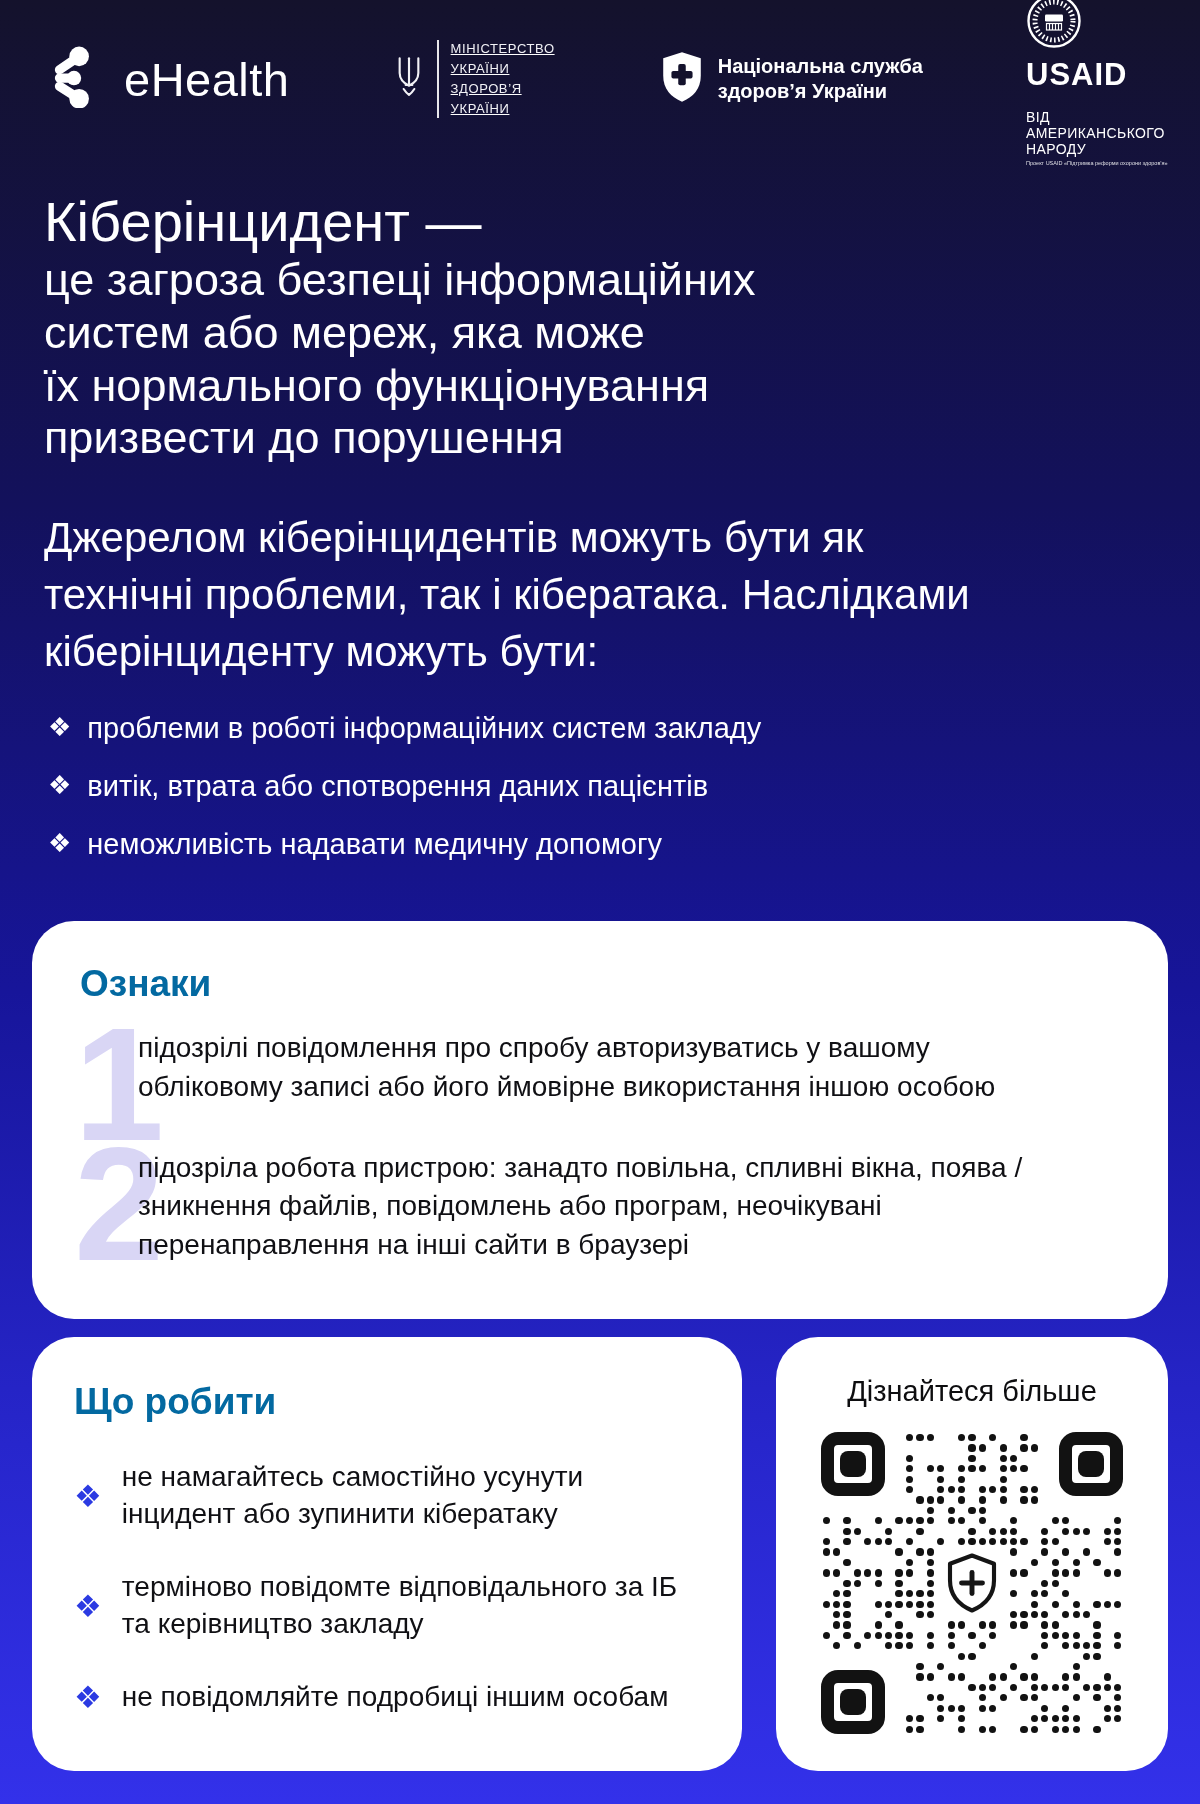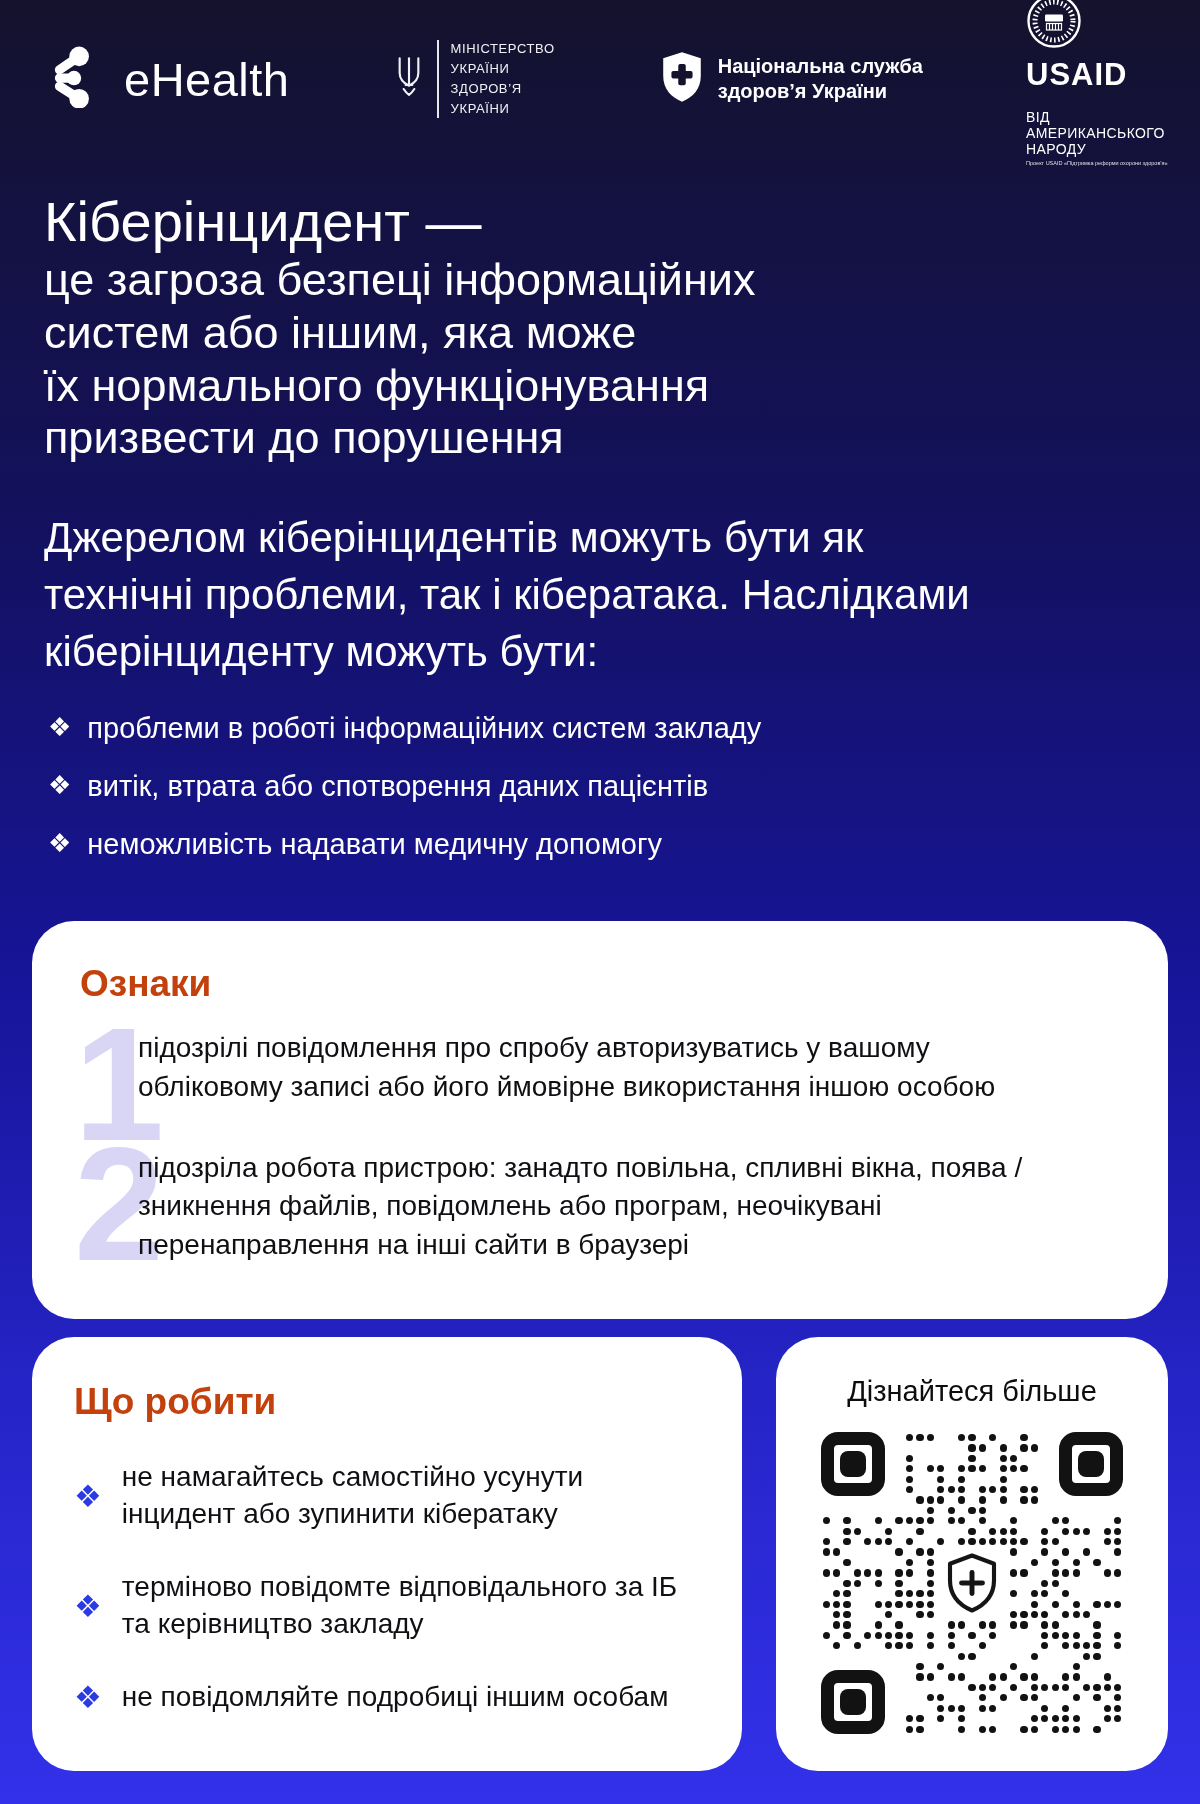--- a/index.html
+++ b/index.html
@@ -8,21 +8,21 @@
     position:relative; width:1200px; height:1804px; overflow:hidden;
     font-family:"Liberation Sans","DejaVu Sans",sans-serif;
     background:linear-gradient(180deg,#14122c 0%,#13115c 28%,#17159a 55%,#2726cc 80%,#3331ea 100%);
     color:#fff;
   }
   
   .header{ display:flex; align-items:center; justify-content:space-between;
            padding:30px 44px 0 44px; height:128px; }
   .ehealth{ display:flex; align-items:center; gap:18px; }
   .ehealth-text{ font-size:47px; font-weight:400; letter-spacing:.5px; color:#fff; }
-  .moh{ display:flex; align-items:center; gap:12px; }
+  .moh{ display:flex; align-items:center; gap:12px;text-decoration:underline; }
   .moh-divider{ width:2px; height:78px; background:#fff; opacity:.9; }
   .moh-lines{ display:flex; flex-direction:column; line-height:1.55; }
   .moh-lines span{ font-size:13px; letter-spacing:.6px; font-weight:500; color:#f2f2f6; }
   .nszu{ display:flex; align-items:center; gap:12px; }
   .nszu-lines{ display:flex; flex-direction:column; line-height:1.25; }
   .nszu-lines span{ font-size:20px; font-weight:700; color:#fff; }
   .usaid{ display:flex; flex-direction:column; align-items:flex-start; width:130px; }
   .usaid-name{ font-size:31px; font-weight:700; letter-spacing:1px; margin-top:4px; }
   .usaid-tag{ font-size:14px; letter-spacing:.4px; margin-top:16px; }
   .usaid-project{ font-size:5.5px; opacity:.85; margin-top:3px; white-space:nowrap; }
@@ -31,21 +31,21 @@
   .title .l1{ font-size:56px; font-weight:500; line-height:1.15; }
   .title .ln{ font-size:45px; font-weight:500; line-height:1.17; }
   .intro{ margin:44px 44px 0 44px; max-width:950px; font-size:42px; line-height:1.36; font-weight:400; }
   .tbullets{ margin:30px 44px 0 48px; }
   .tbullet{ display:flex; align-items:flex-start; gap:16px; margin-top:20px; }
   .tbullet .dia{ font-size:26px; line-height:1.35; color:#fff; }
   .tbullet .txt{ font-size:29px; line-height:1.3; }
   
   .card{ background:#fff; border-radius:42px; color:#101014; }
   .signs{ margin:58px 32px 0 32px; height:398px; padding:42px 48px; }
-  .card-h{ font-size:37px; font-weight:700; color:#c2410c; }
+  .card-h{ font-size:37px; font-weight:700; color:#0369a1; }
   .sign-item{ position:relative; margin-top:24px; padding-left:58px; max-width:980px; }
   .sign-item + .sign-item{ margin-top:42px; }
   .sign-num{ position:absolute; left:-6px; top:-26px; z-index:0;
              font-size:162px; font-weight:700; line-height:1; color:#d9d6f5; }
   .sign-txt{ position:relative; z-index:1; font-size:28px; line-height:1.38; }
   .bottom-row{ display:flex; gap:34px; margin:18px 32px 0 32px; }
   .actions{ flex:1; height:434px; padding:44px 40px 0 42px; }
   .abullet{ display:flex; align-items:center; gap:20px; margin-top:36px; }
   .abullet .dia{ font-size:31px; color:#2b3ae2; line-height:1; }
   .abullet .txt{ font-size:28px; line-height:1.32; }
@@ -132,21 +132,21 @@
       </span>
       <span class="usaid-name">USAID</span>
       <span class="usaid-tag">ВІД АМЕРИКАНСЬКОГО НАРОДУ</span>
       <span class="usaid-project">Проект USAID «Підтримка реформи охорони здоров’я»</span>
     </div>
   </div>
 
   <div class="title">
     <div class="l1">Кіберінцидент —</div>
     <div class="ln">це загроза безпеці інформаційних</div>
-    <div class="ln">систем або іншим, яка може</div>
+    <div class="ln">систем або мереж, яка може</div>
     <div class="ln">їх нормального функціонування</div>
     <div class="ln">призвести до порушення</div>
   </div>
 
   <div class="intro">Джерелом кіберінцидентів можуть бути як технічні проблеми, так і кібератака. Наслідками кіберінциденту можуть бути:</div>
 
   <div class="tbullets">
     <div class="tbullet">
       <span class="dia">❖</span>
       <span class="txt">проблеми в роботі інформаційних систем закладу</span>

